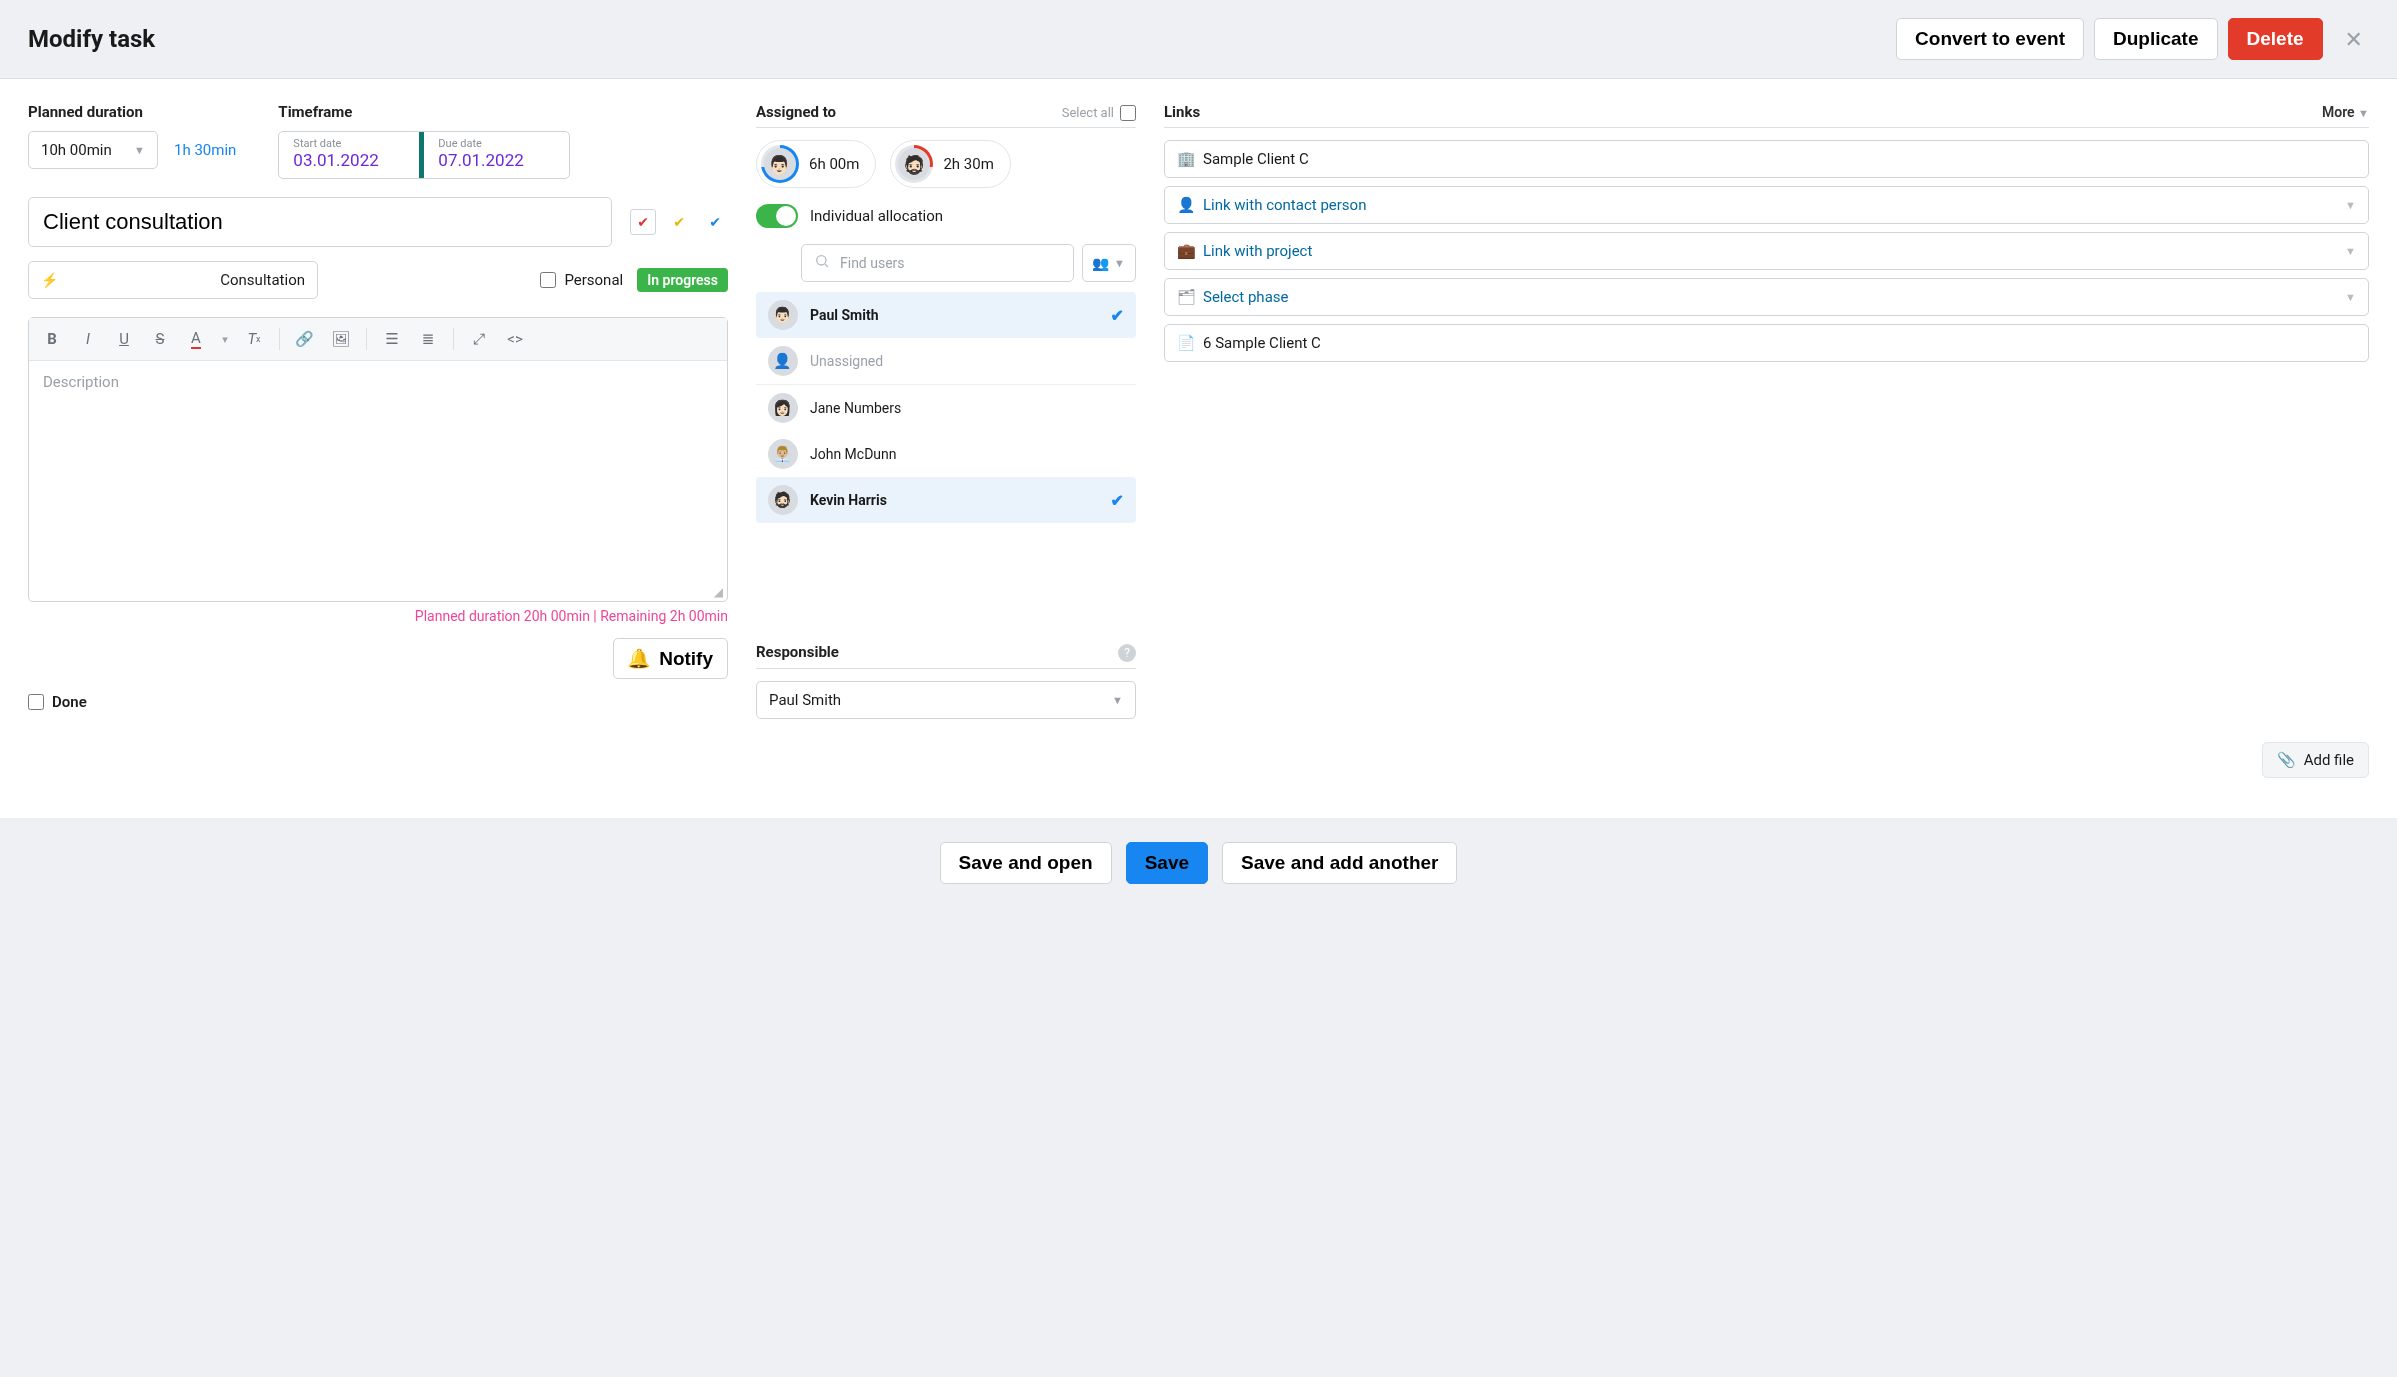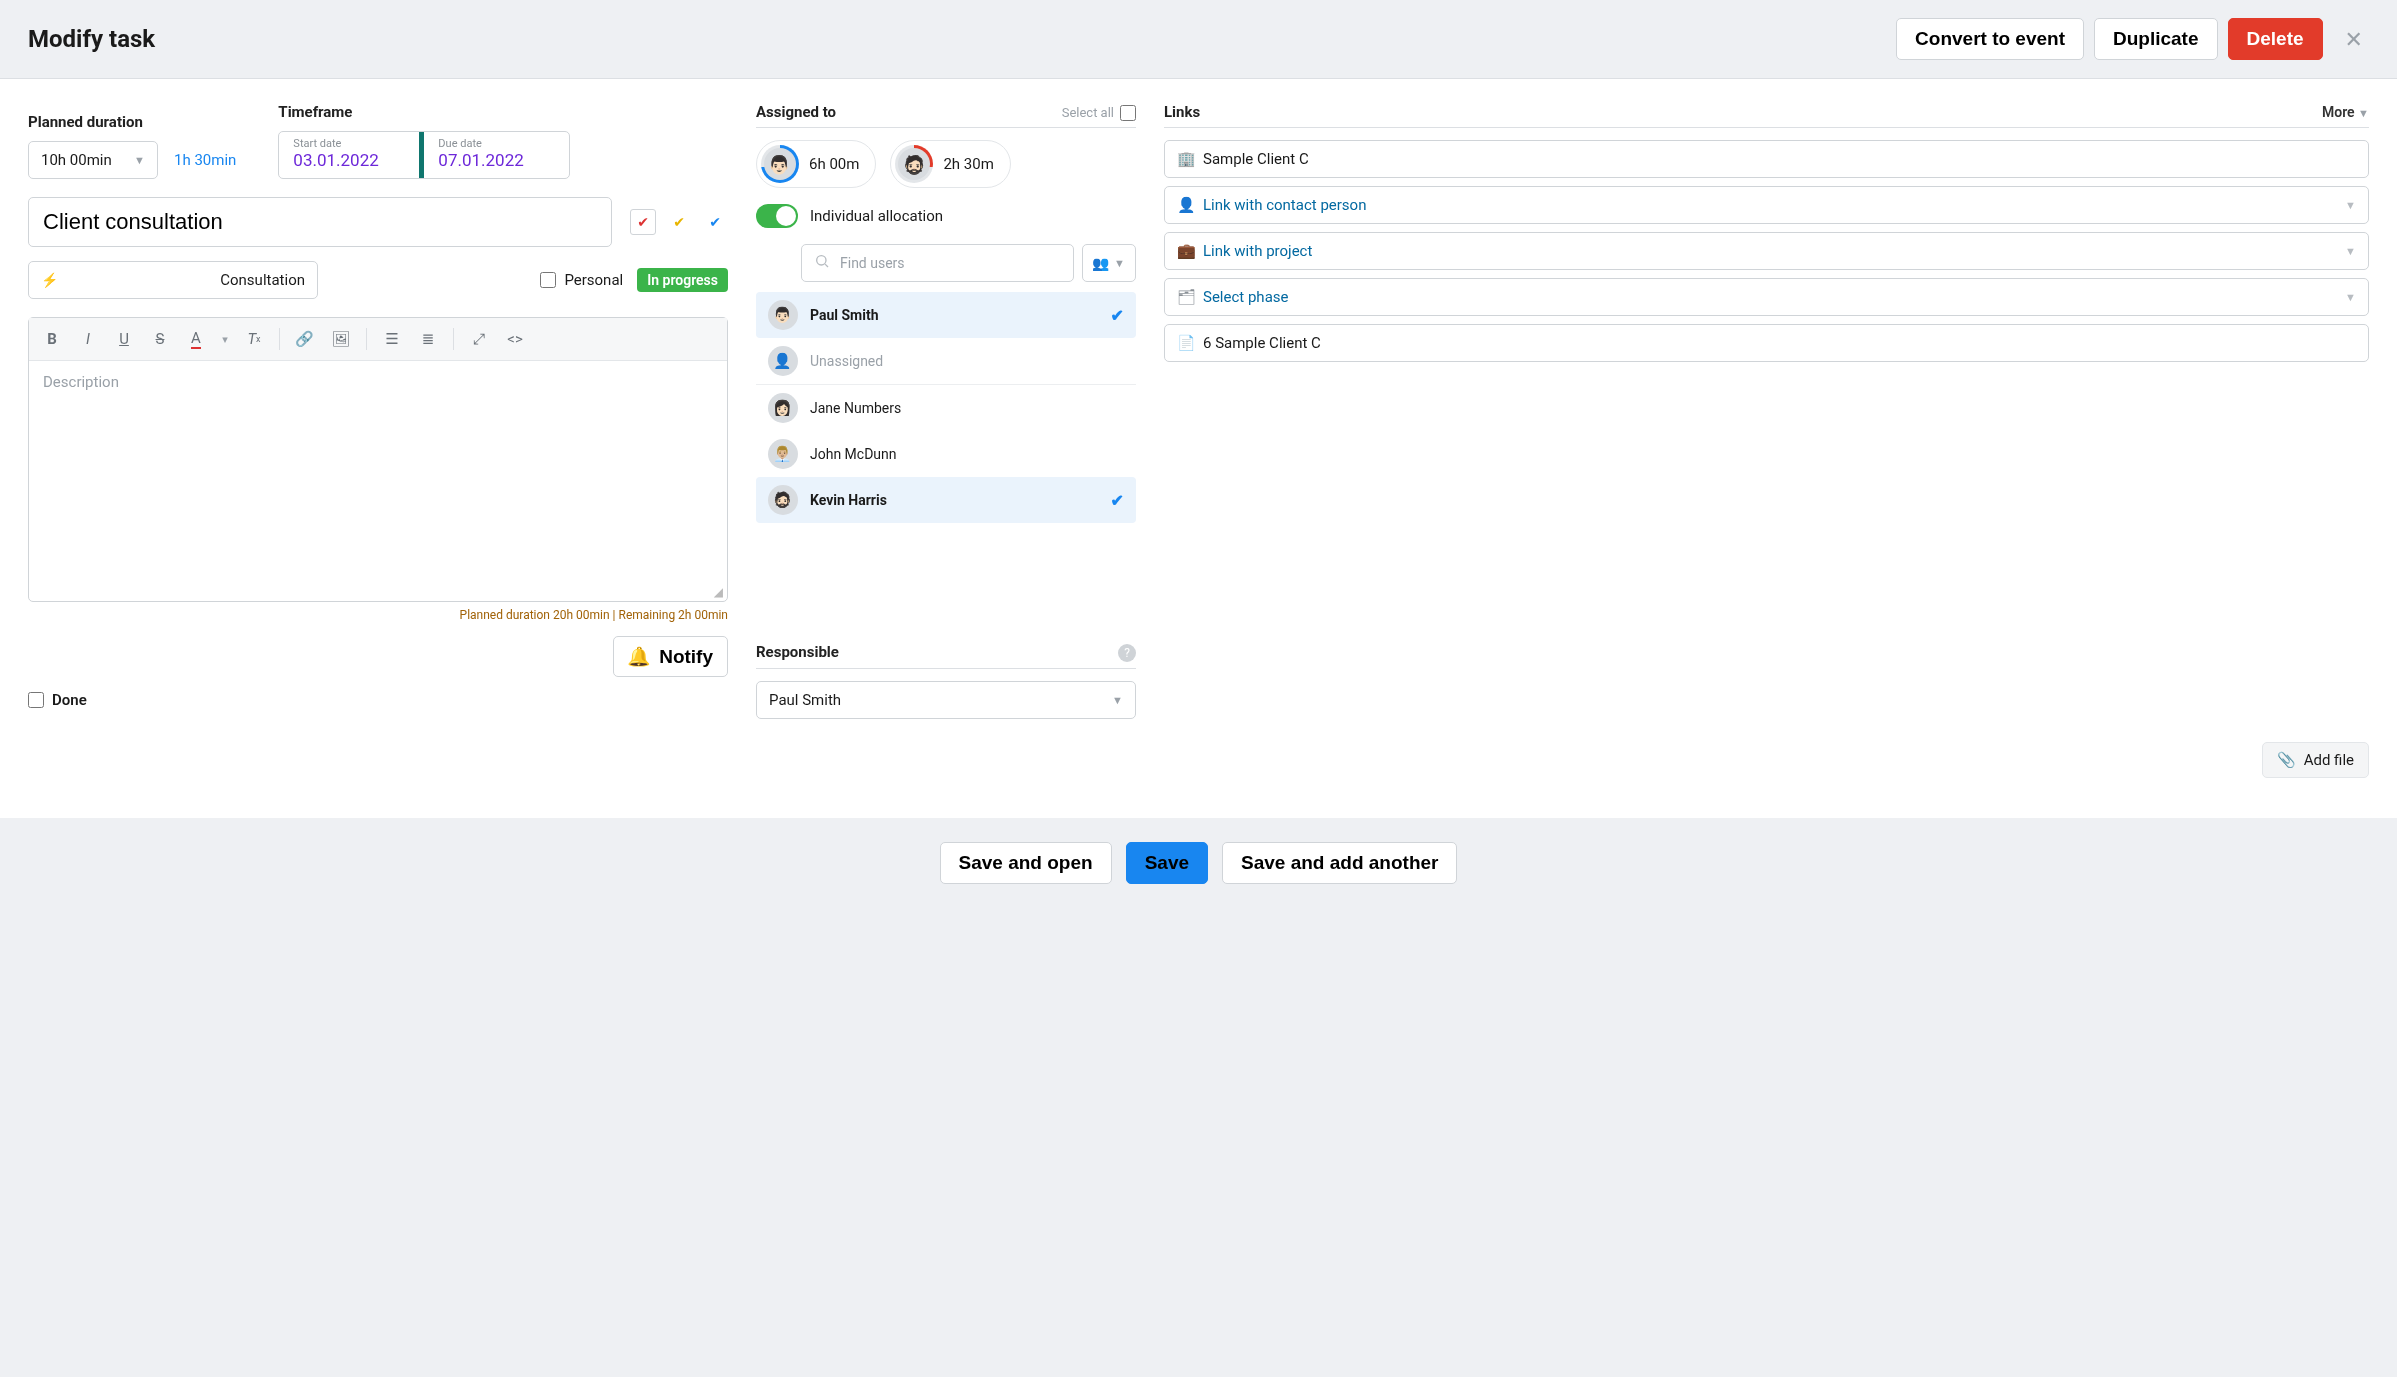--- a/index.html
+++ b/index.html
@@ -63,21 +63,21 @@
       display: flex;
       justify-content: space-between;
       align-items: baseline;
       border-bottom: 1px solid #dcdfe3;
       padding-bottom: 6px;
       margin-bottom: 12px;
     }
     .section-head .muted { font-size: 13px; color: #9aa1a8; font-weight: 400; }
     .section-head .more  { font-size: 14px; color: #333; font-weight: 600; cursor: pointer; }
 
-    .row { display: flex; align-items: flex-end; gap: 42px; margin-bottom: 18px; }
+    .row { display: flex; align-items: flex-start; gap: 42px; margin-bottom: 18px; }
 
     .select-box, .input-box {
       border: 1px solid #d0d4d8;
       border-radius: 5px;
       padding: 9px 12px;
       background: #fff;
       font-size: 15px;
       display: flex;
       align-items: center;
       justify-content: space-between;
@@ -144,21 +144,21 @@
     }
     .tb-sep { width: 1px; height: 22px; background: #dcdfe3; margin: 0 4px; }
     .editor-body {
       min-height: 240px;
       padding: 12px 14px;
       color: #9aa1a8;
       font-size: 15px;
       position: relative;
     }
     .resize-handle { position: absolute; right: 4px; bottom: 2px; color: #bbb; font-size: 12px; }
-    .duration-note { text-align: right; font-size: 12px; color: #a16207; margin-bottom: 14px; }
+    .duration-note { text-align: right; font-size: 14px; color: #ec4899; margin-bottom: 14px; }
     .notify-row { display: flex; justify-content: flex-end; margin-bottom: 14px; }
     .done-row { display: flex; align-items: center; gap: 8px; font-size: 15px; font-weight: 600; }
 
     
     .alloc-chips { display: flex; gap: 14px; margin-bottom: 16px; }
     .chip {
       display: flex; align-items: center; gap: 10px;
       border: 1px solid #e3e6e9; border-radius: 999px;
       padding: 4px 16px 4px 4px;
     }

